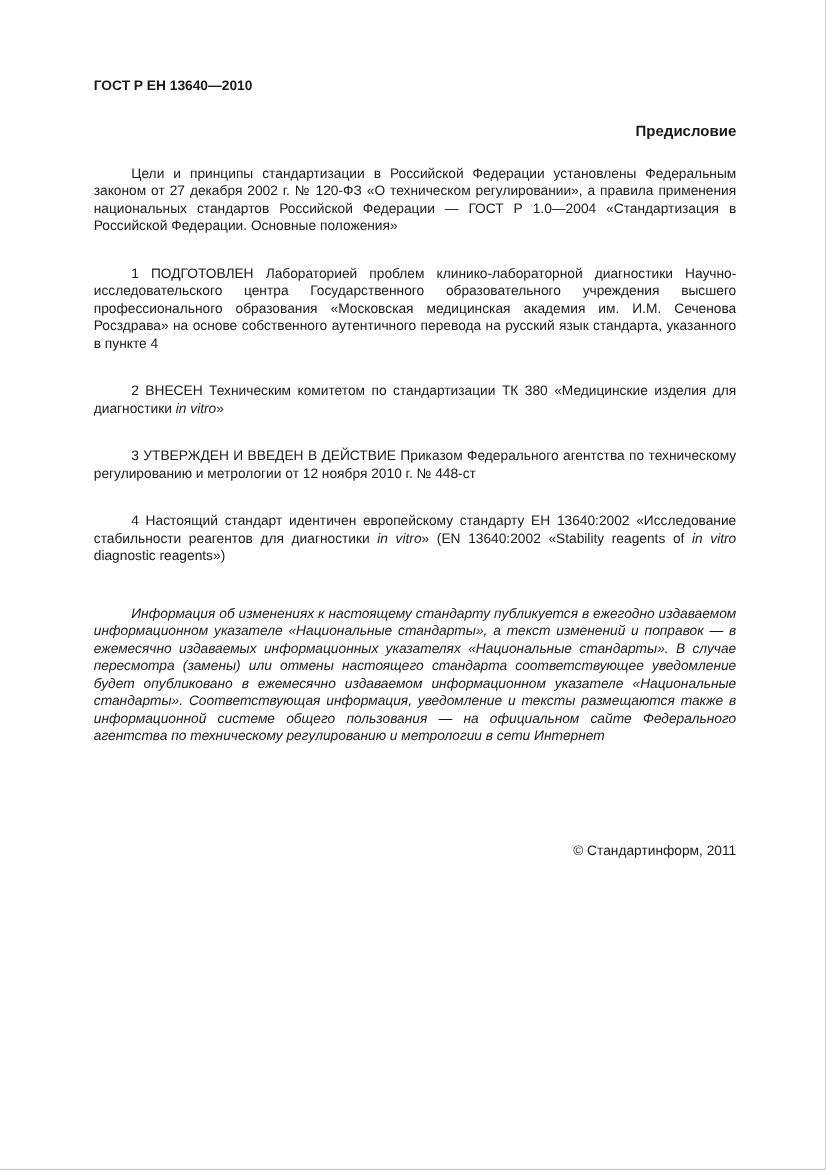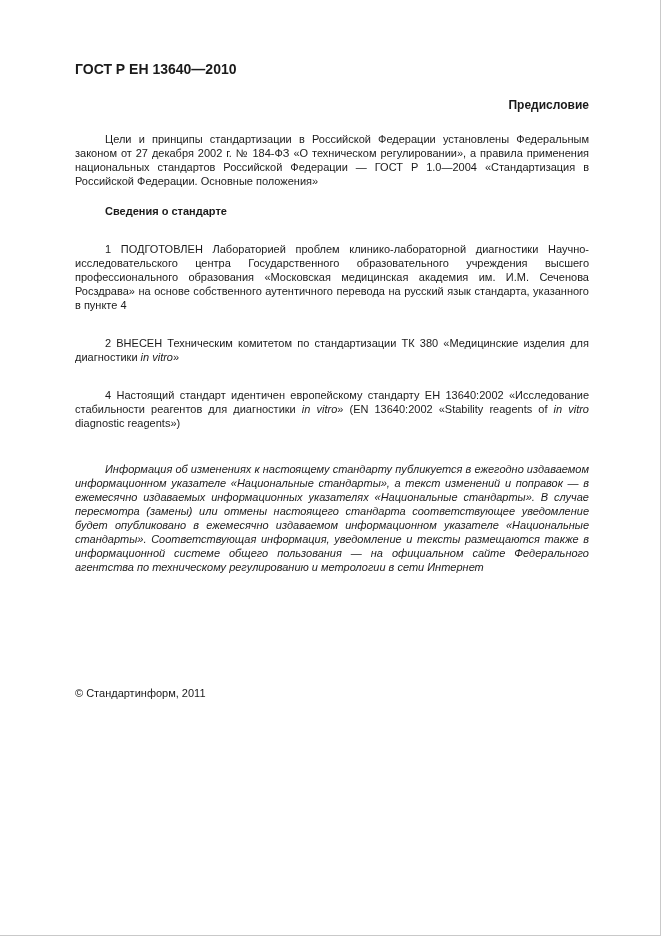--- a/index.html
+++ b/index.html
@@ -17,21 +17,21 @@
     position: relative;
     font-family: "Liberation Sans", "DejaVu Sans", sans-serif;
     font-size: 11px;
     line-height: 14px;
     color: #1a1a1a;
     border-right: 1px solid #c9c9c9;
     border-bottom: 1px solid #c9c9c9;
   }
   .doc-header {
     font-weight: bold;
-    font-size: 14px;
+    font-size: 11px;
   }
   .doc-title {
     text-align: right;
     font-weight: bold;
     font-size: 12px;
     margin-top: 22px;
   }
   .para {
     text-align: justify;
     text-indent: 30px;
@@ -43,47 +43,47 @@
     text-indent: 30px;
     margin: 16px 0 0 0;
   }
   .item  { margin-top: 24px; }
   .amendments {
     margin-top: 32px;
     font-style: italic;
   }
   .it { font-style: italic; }
   .copyright {
-    margin: 112px 0 0 0;
-    text-align: left;
+    margin: 78px 0 0 0;
+    text-align: right;
     text-indent: 0;
   }
   .reproduction { margin-top: 20px; }
   .page-number {
     margin: 10px 0 0 0;
     text-indent: 0;
   }
 </style>
 </head>
 <body>
 
 <div class="page">
 
   <div class="doc-header">ГОСТ Р ЕН 13640—2010</div>
 
   <div class="doc-title">Предисловие</div>
 
-  <p class="para intro">Цели и принципы стандартизации в Российской Федерации установлены Федеральным законом от 27 декабря 2002 г. № 184-ФЗ «О техническом регулировании», а правила применения национальных стандартов Российской Федерации — ГОСТ Р 1.0—2004 «Стандартизация в Российской Федерации. Основные положения»</p>
+  <p class="para intro">Цели и принципы стандартизации в Российской Федерации установлены Федеральным законом от 27 декабря 2002 г. № 120-ФЗ «О техническом регулировании», а правила применения национальных стандартов Российской Федерации — ГОСТ Р 1.0—2004 «Стандартизация в Российской Федерации. Основные положения»</p>
 
-  <p class="info-heading">Сведения о стандарте</p>
 
   <p class="para item">1  ПОДГОТОВЛЕН Лабораторией проблем клинико-лабораторной диагностики Научно-исследовательского центра Государственного образовательного учреждения высшего профессионального образования «Московская медицинская академия им. И.М. Сеченова Росздрава» на основе собственного аутентичного перевода на русский язык стандарта, указанного в пункте 4</p>
 
   <p class="para item"><span>2  ВНЕСЕН Техническим комитетом по стандартизации ТК 380 «Медицинские изделия для диагностики </span><span class="it">in vitro</span><span>»</span></p>
 
+  <p class="para item">3  УТВЕРЖДЕН  И  ВВЕДЕН  В  ДЕЙСТВИЕ  Приказом Федерального агентства по техническому регулированию и метрологии от 12 ноября 2010 г. № 448-ст</p>
 
   <p class="para item"><span>4  Настоящий стандарт идентичен европейскому стандарту ЕН 13640:2002 «Исследование стабильности реагентов для диагностики </span><span class="it">in vitro</span><span>» (EN 13640:2002 «Stability reagents of </span><span class="it">in vitro</span><span> diagnostic reagents»)</span></p>
 
 
   <p class="para amendments">Информация об изменениях к настоящему стандарту публикуется в ежегодно издаваемом информационном указателе «Национальные стандарты», а текст изменений и поправок — в ежемесячно издаваемых информационных указателях «Национальные стандарты». В случае пересмотра (замены) или отмены настоящего стандарта соответствующее уведомление будет опубликовано в ежемесячно издаваемом информационном указателе «Национальные стандарты». Соответствующая информация, уведомление и тексты размещаются также в информационной системе общего пользования — на официальном сайте Федерального агентства по техническому регулированию и метрологии в сети Интернет</p>
 
   <p class="para copyright">©  Стандартинформ, 2011</p>
 
 
 

